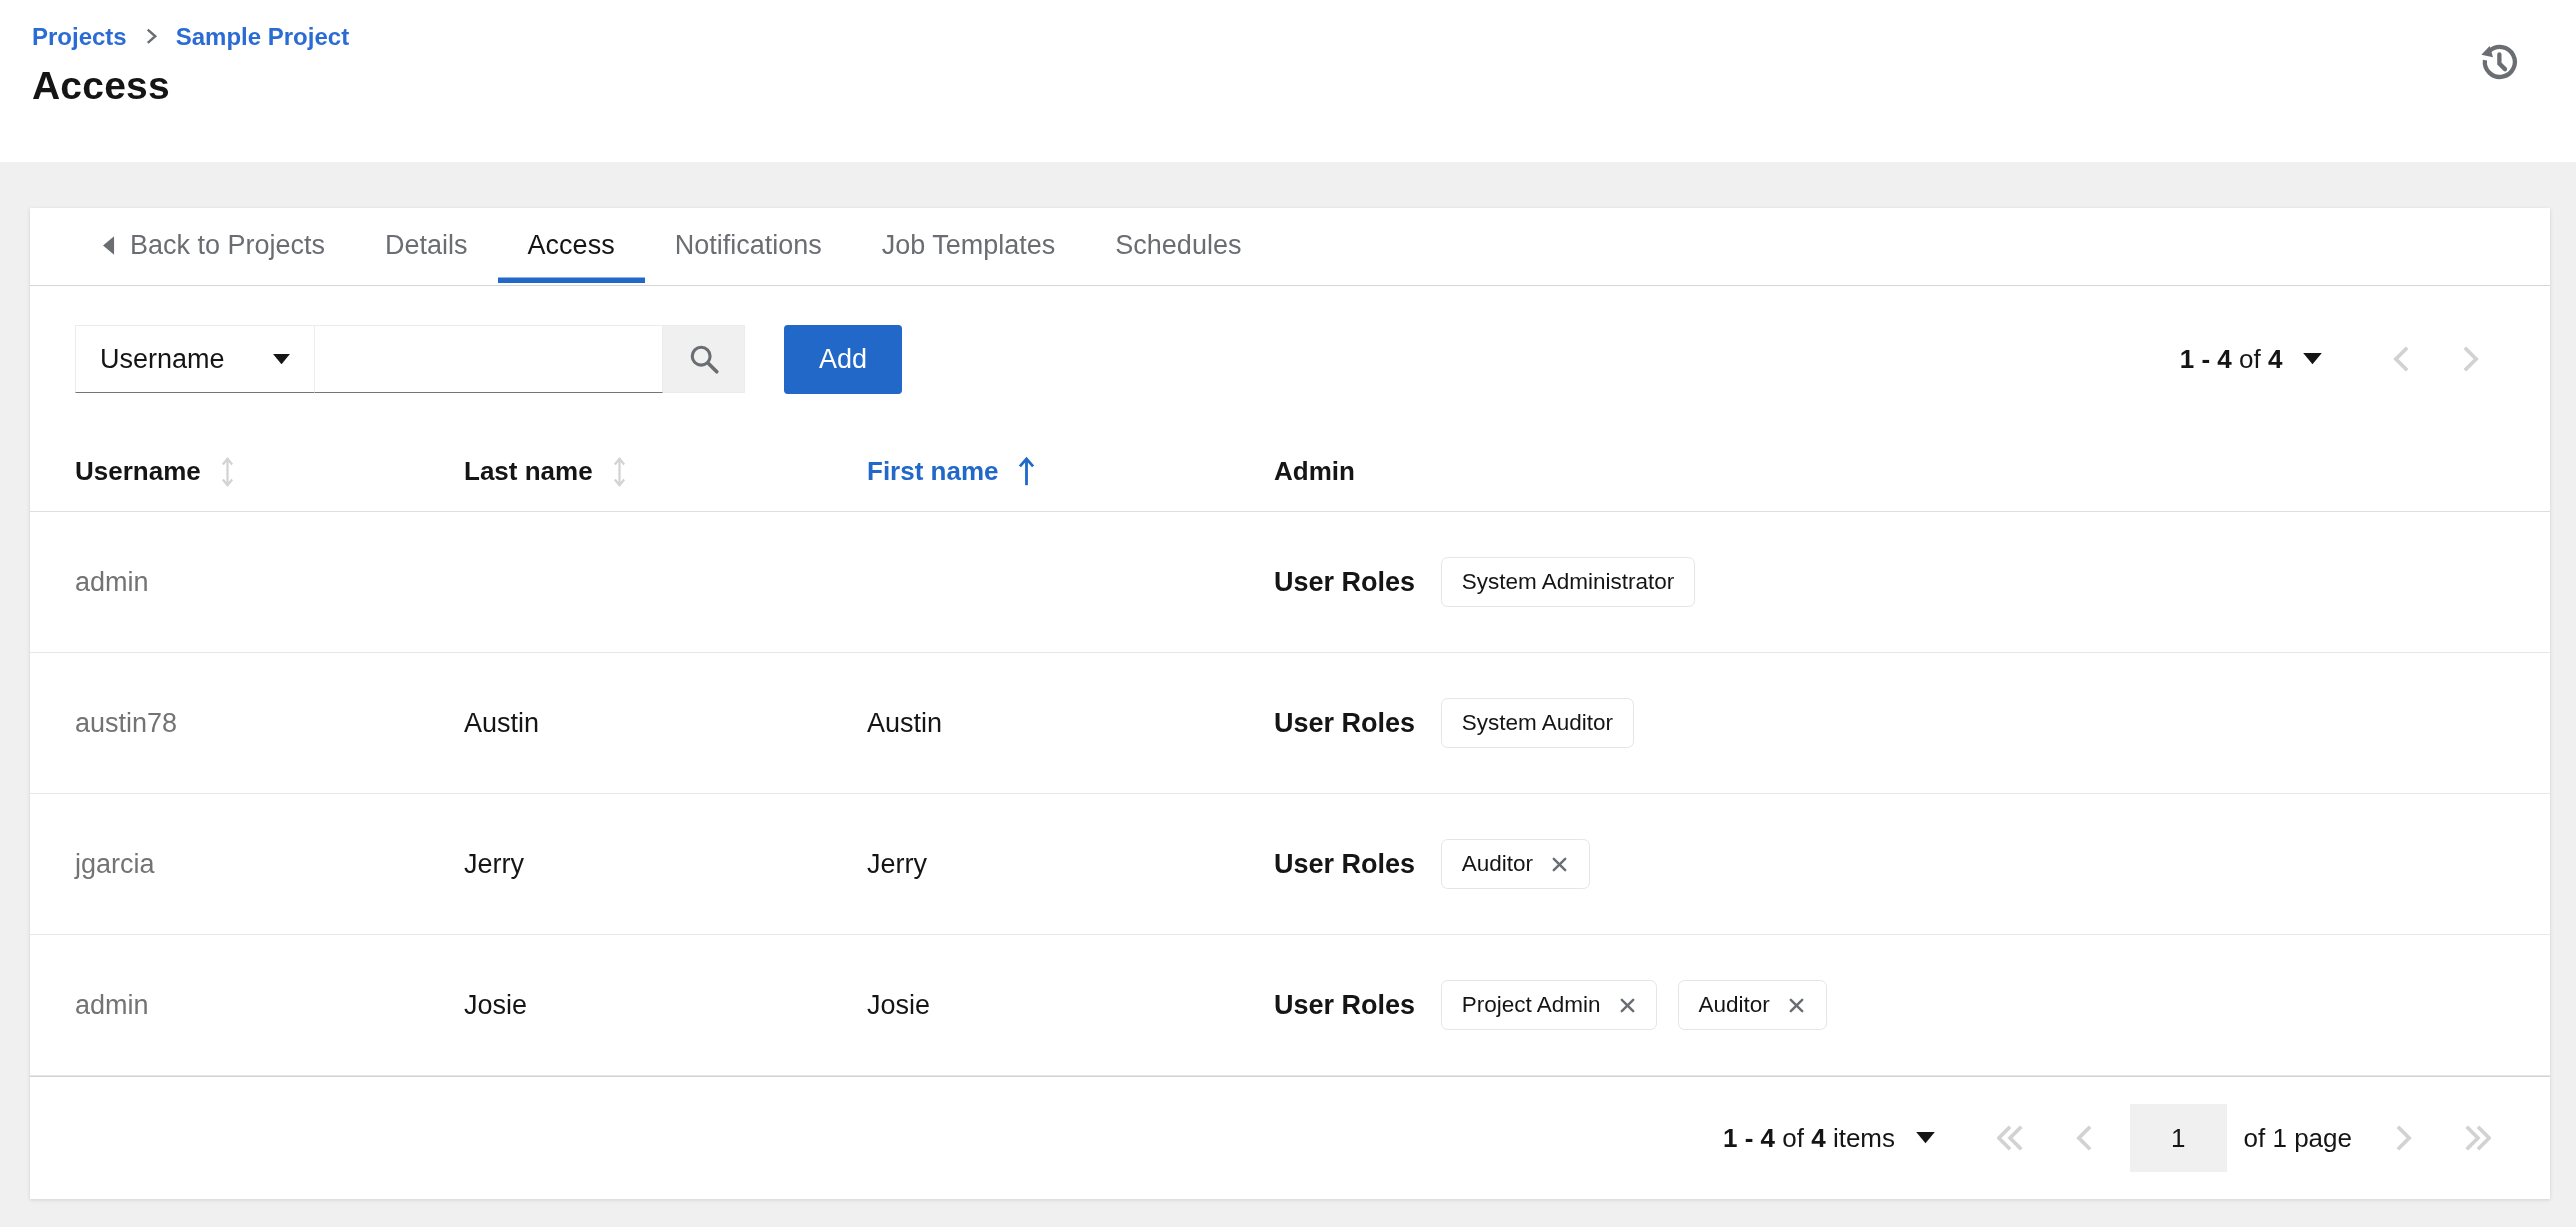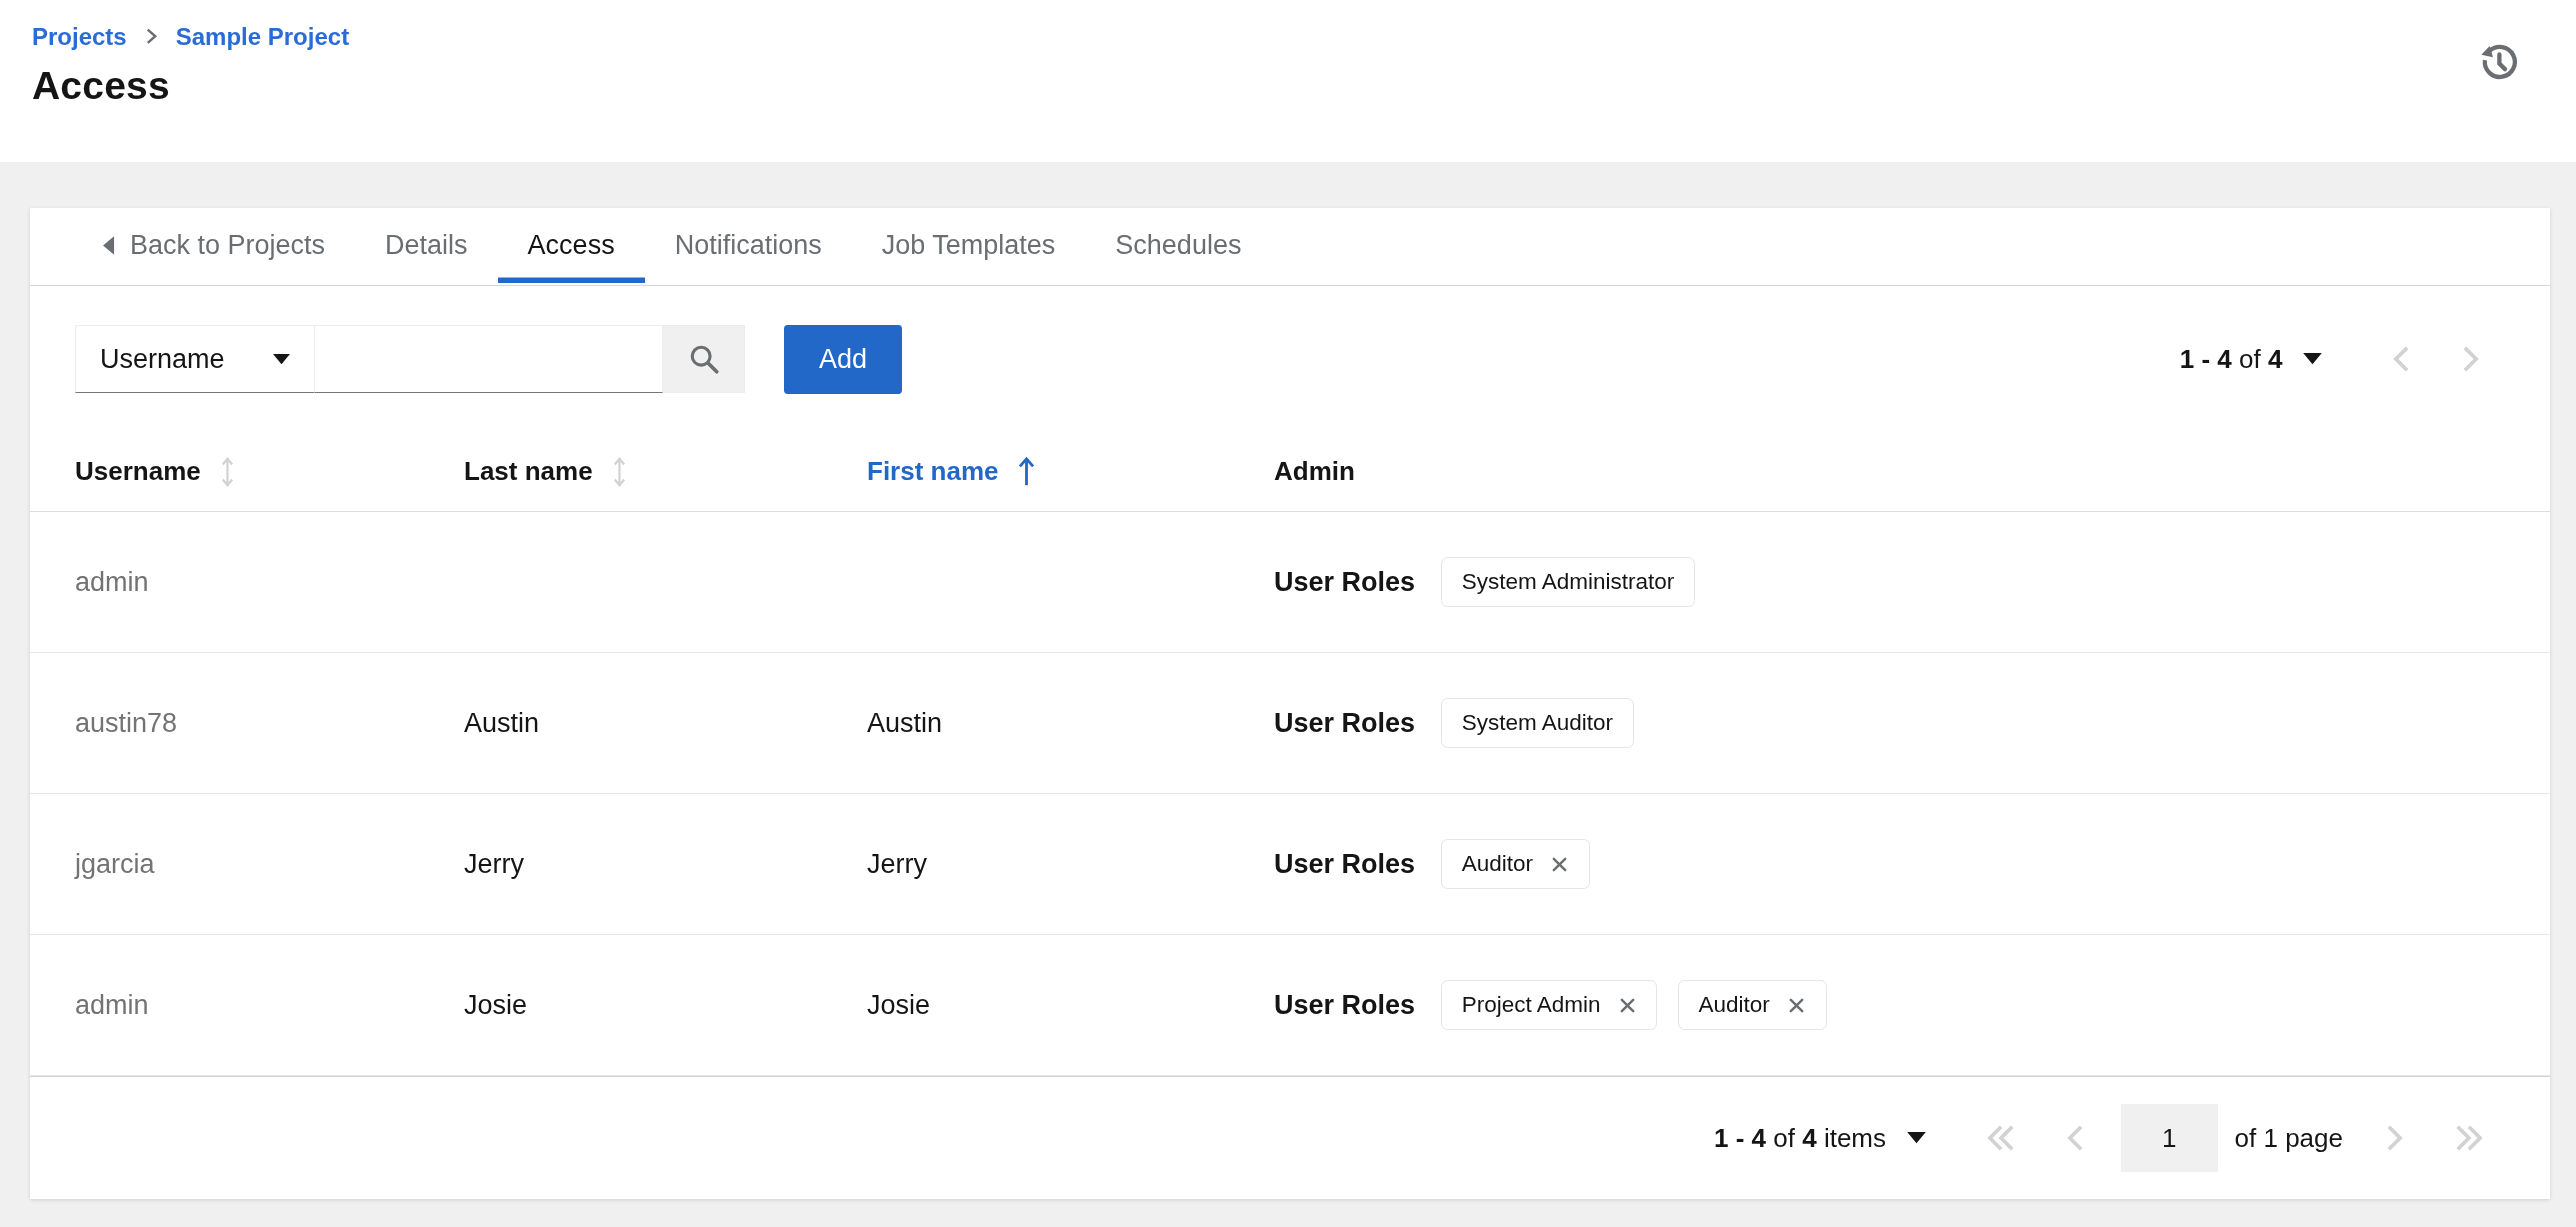--- a/index.html
+++ b/index.html
@@ -55,21 +55,21 @@
   .user-link { color:#737373; text-decoration:none; font-size:27px; cursor:pointer;margin-top:8px; }
   .cell-text { font-size:27px; color:#151515; }
   .roles-cell { display:flex; align-items:center; gap:26px; }
   .roles-label { font-size:27px; font-weight:700; }
   .chips { display:flex; align-items:center; gap:20.6px; }
   .chip { display:inline-flex; align-items:center; gap:17px; padding:11.2px 19.7px; background:#fff;
           border:0.9px solid #e5e5e5; border-radius:6.6px; font-size:22.5px; color:#151515; }
   .chip-close { background:none; border:none; cursor:pointer; display:flex; align-items:center; padding:0; }
 
   
-  .tfoot { flex:1; display:flex; align-items:center; justify-content:flex-end; padding-right:43px;
+  .tfoot { flex:1; display:flex; align-items:center; justify-content:flex-end; padding-right:34px;
            border-top:0.9px solid #d2d2d2; }
   .pg-nav { display:flex; align-items:center; margin-left:37px; }
   .page-input { width:97px; height:68px; background:#f0f0f0; border:none; text-align:center;
                 font-size:26px; font-family:"Liberation Sans", sans-serif; margin:0 11.2px; outline:none; color:#151515; }
   .of-page { font-size:26px; margin:0 17px 0 5.6px; white-space:nowrap; }
 
   svg { display:block; }
 </style>
 </head>
 <body>

